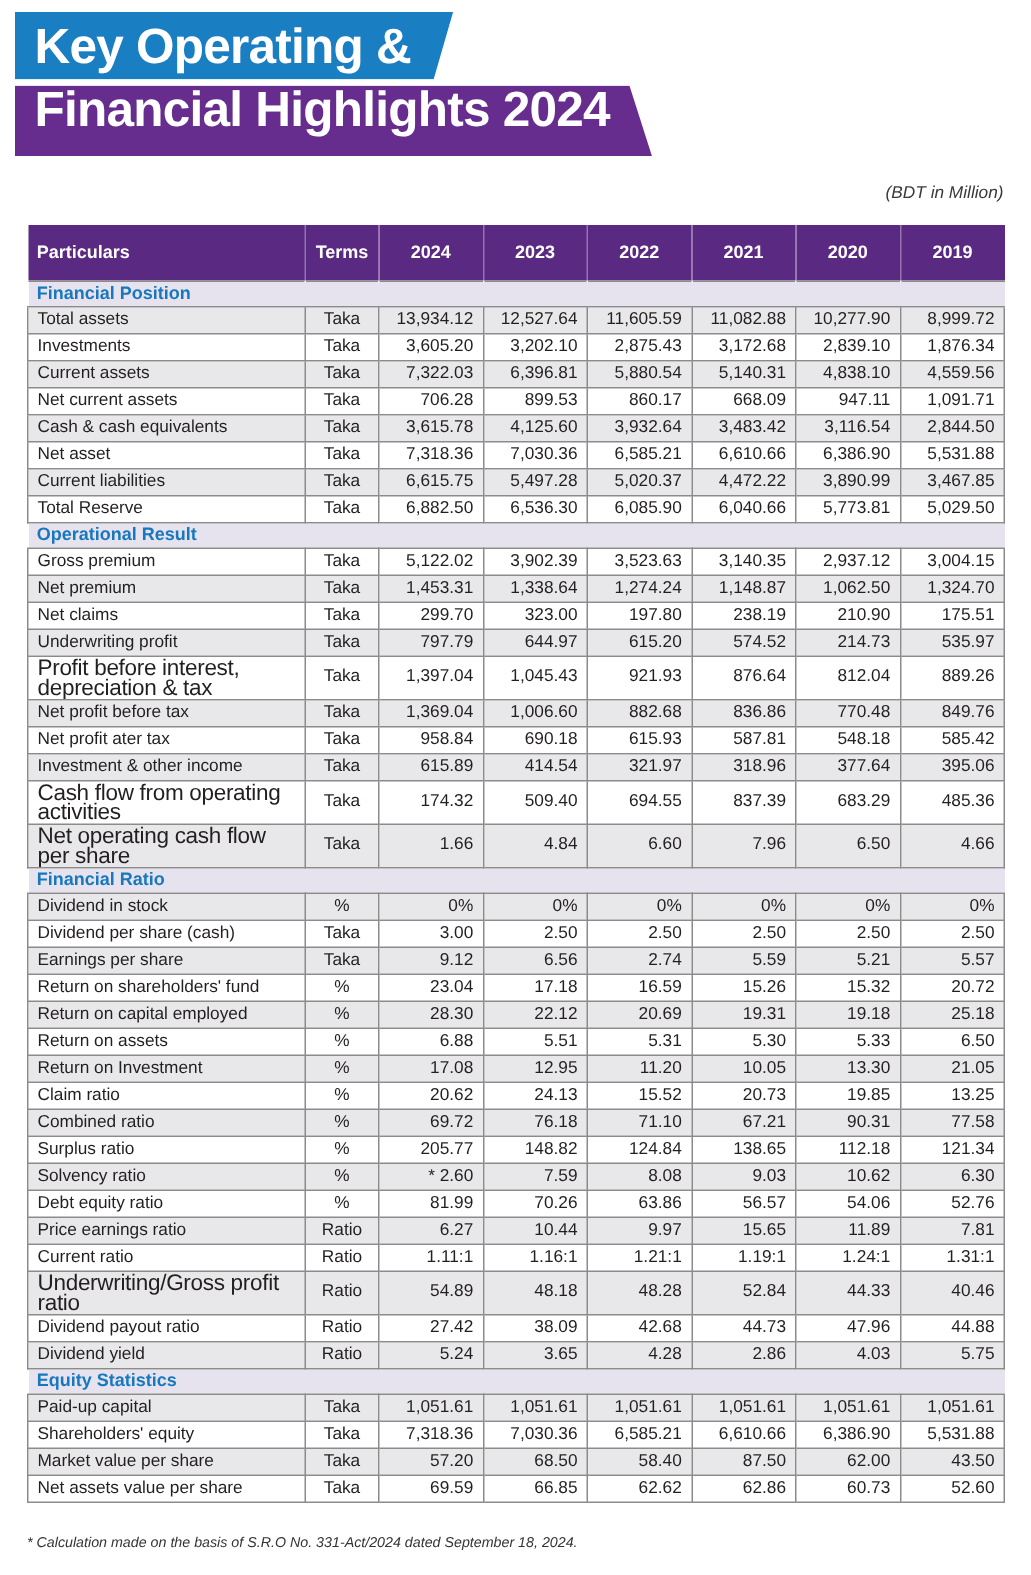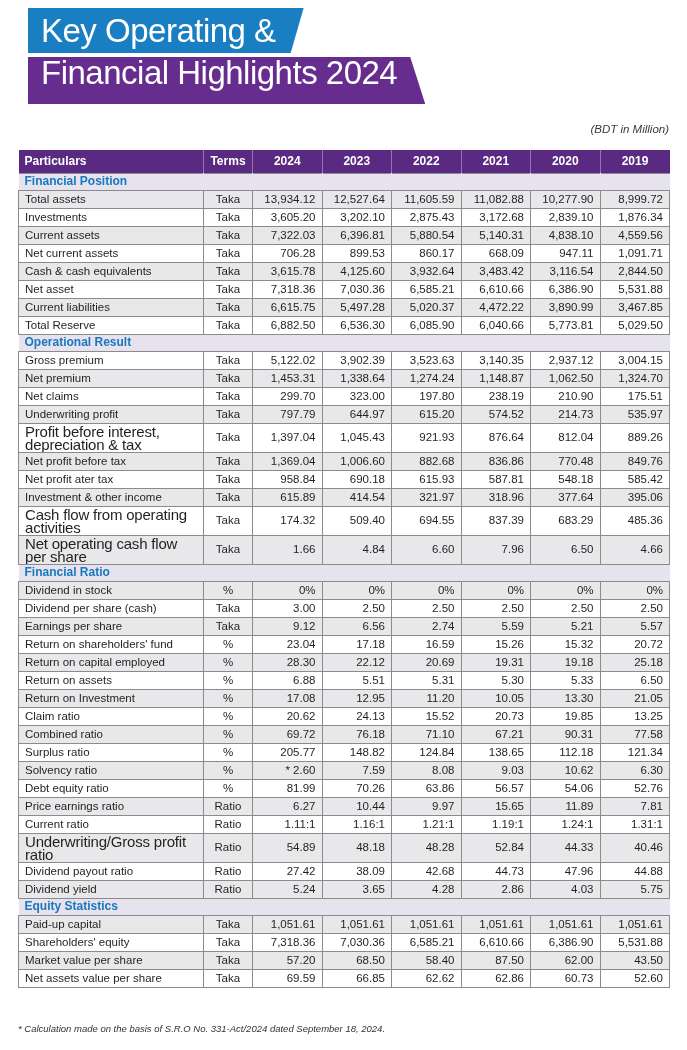--- a/index.html
+++ b/index.html
@@ -13,22 +13,22 @@
     --text:#231f20;
   }
   *{box-sizing:border-box;}
   html,body{margin:0;padding:0;}
   body{
     width:687px;height:1050px;background:#ffffff;position:relative;
     font-family:"Liberation Sans",sans-serif;color:var(--text);
     overflow:hidden;
   }
   .title-bar{
-    position:absolute;left:28px;display:flex;align-items:center;
-    color:#fff;font-weight:normal;font-size:33px;letter-spacing:-0.5px;
+    position:absolute;left:10px;display:flex;align-items:center;
+    color:#fff;font-weight:bold;font-size:33px;letter-spacing:-0.5px;
     white-space:nowrap;
   }
   .title-bar.blue{
     top:8px;height:45px;background:var(--title-bar-blue);
     padding:0 28px 0 13px;
     clip-path:polygon(0 0,100% 0,calc(100% - 13px) 100%,0 100%);
   }
   .title-bar.purple{
     top:57px;height:47px;background:var(--title-bar-purple);
     padding:0 28px 16px 13px;
@@ -41,21 +41,21 @@
   table.highlights{
     position:absolute;top:150px;left:18px;width:651px;
     border-collapse:collapse;table-layout:fixed;
     font-size:11.5px;color:var(--text);
   }
   col.c-label{width:185px;}
   col.c-term{width:49px;}
   col.c-num{width:69.5px;}
   th{
     background:var(--table-header-purple);color:#fff;font-weight:bold;
-    font-size:12px;height:23px;padding:1px 6px;text-align:center;
+    font-size:12px;height:37px;padding:1px 6px;text-align:center;
     border:none;border-left:1px solid rgba(255,255,255,0.35);
   }
   th:first-child{text-align:left;border-left:none;}
   td{
     border:1px solid var(--border);
     padding:1px 6px;height:18px;line-height:13px;
     background:#fff;overflow:hidden;
   }
   td.lbl{text-align:left;}
   td.term{text-align:center;}

